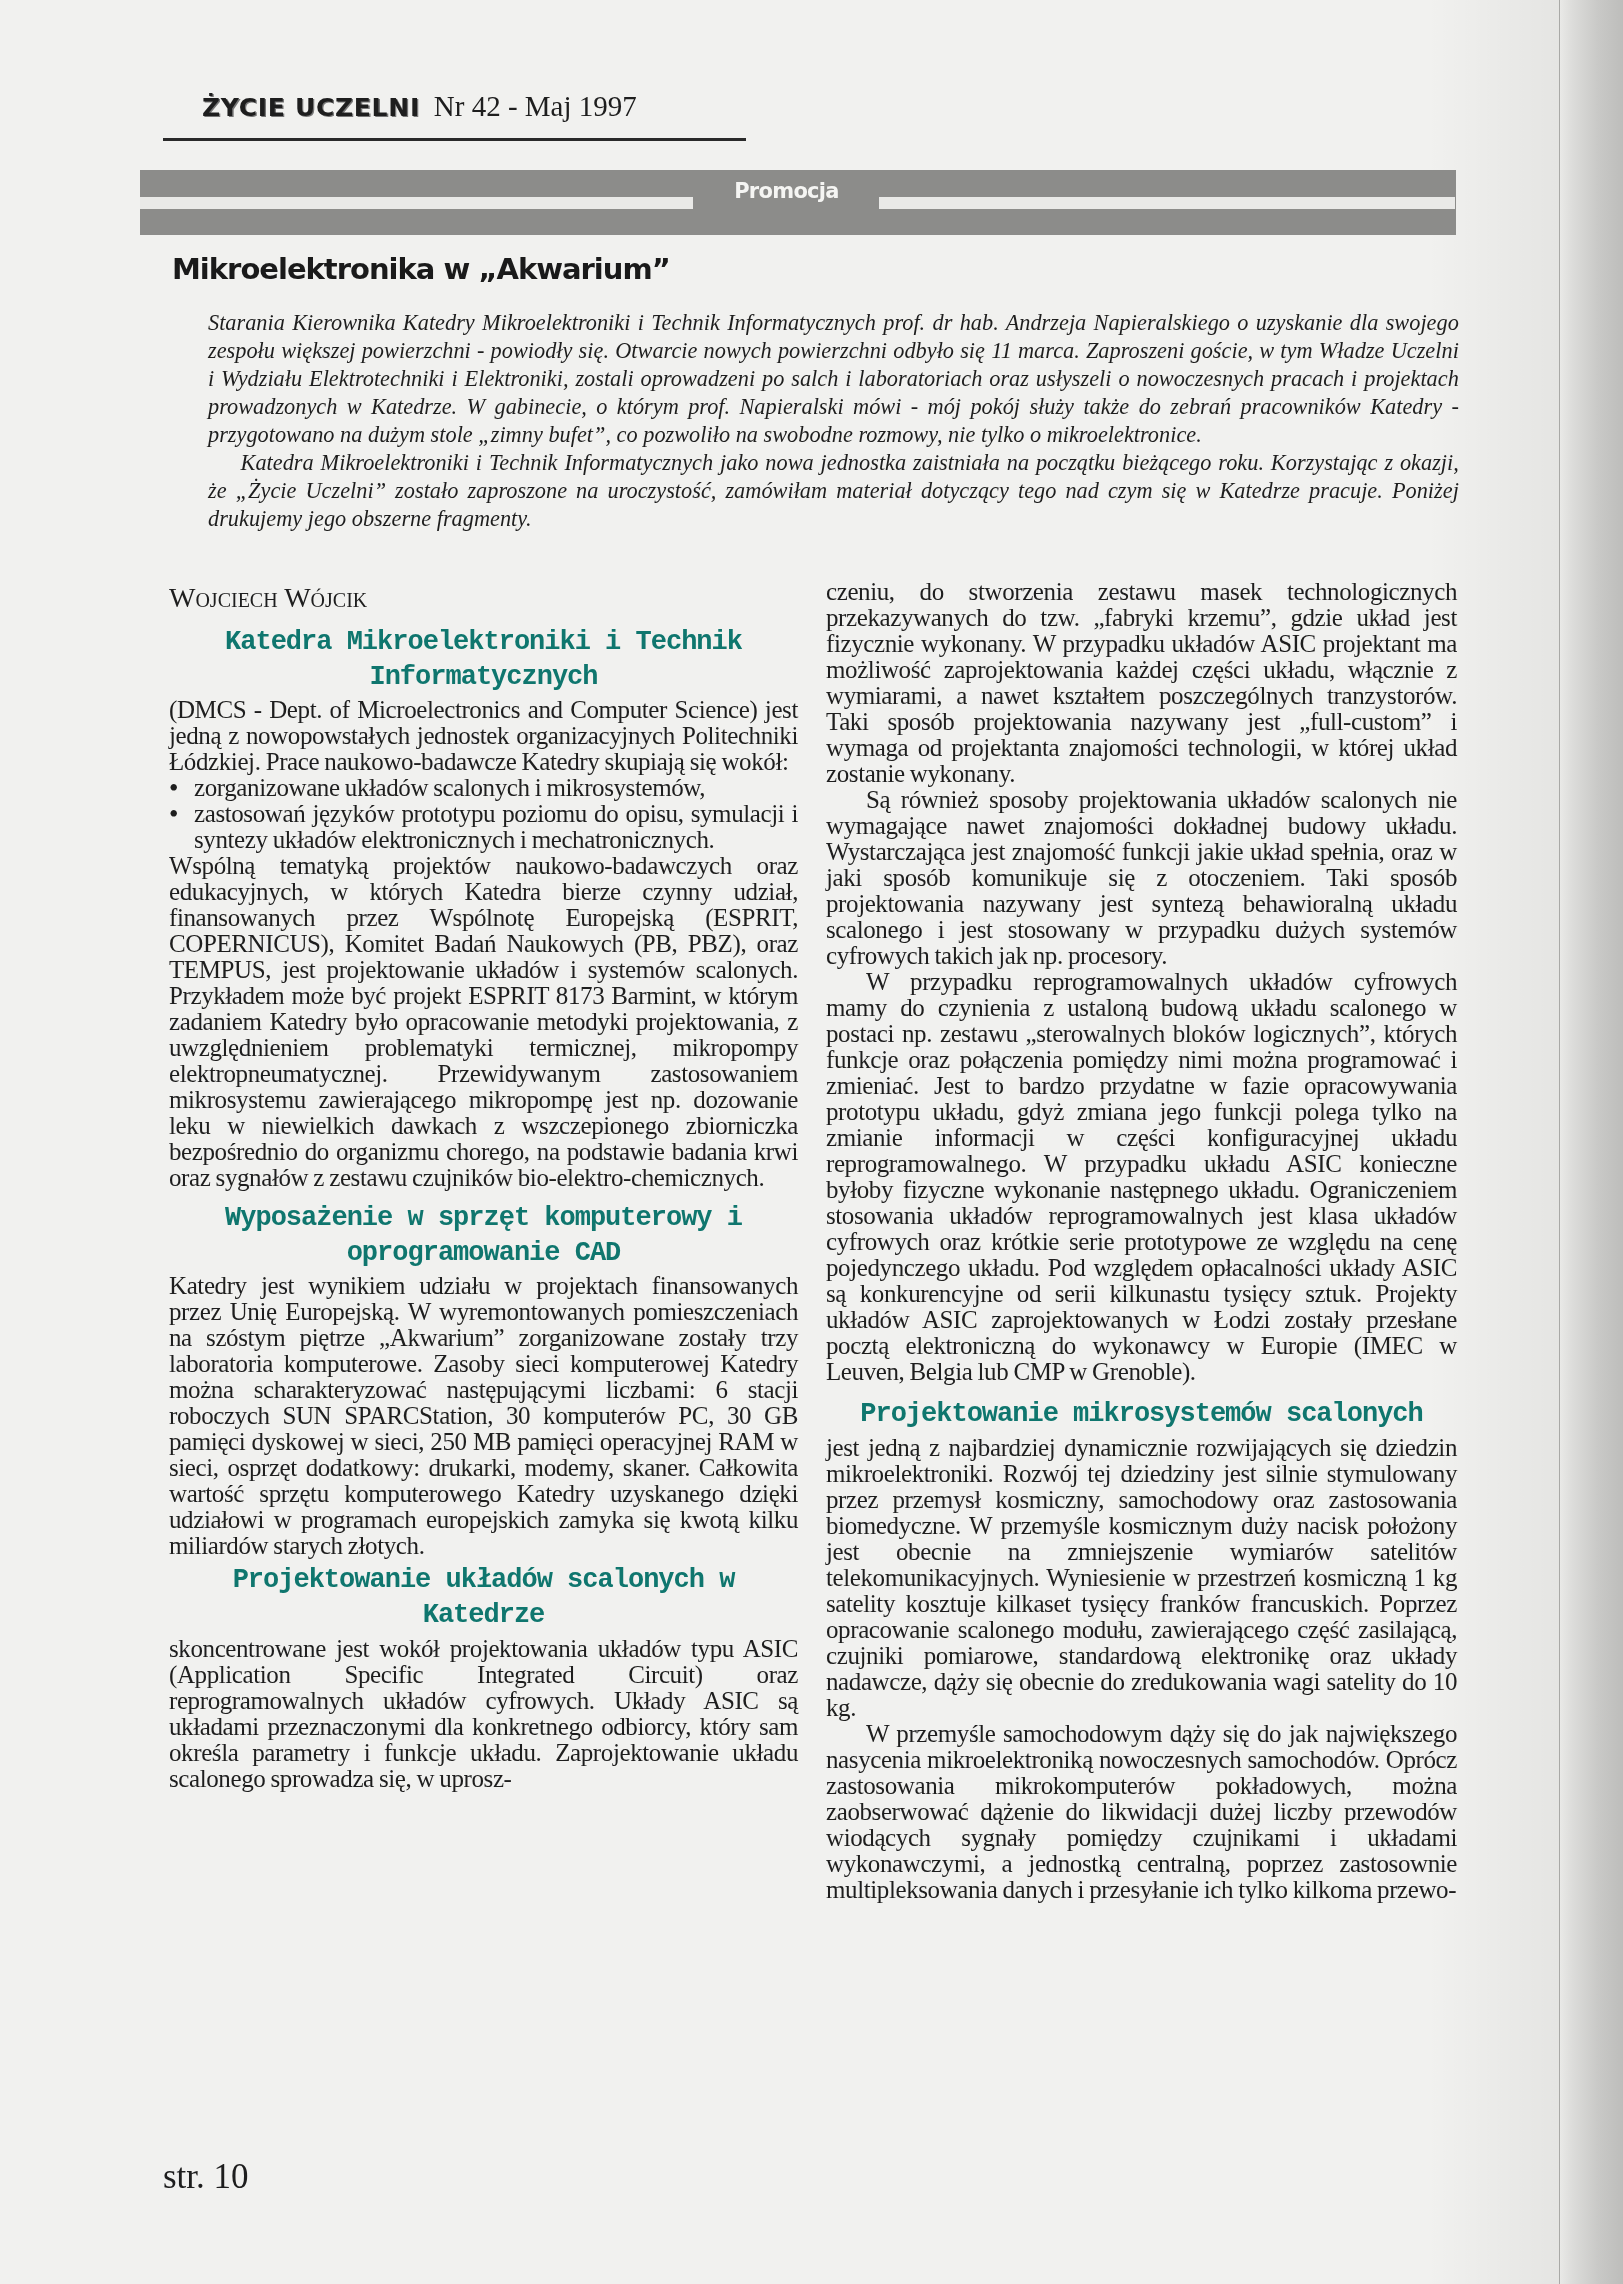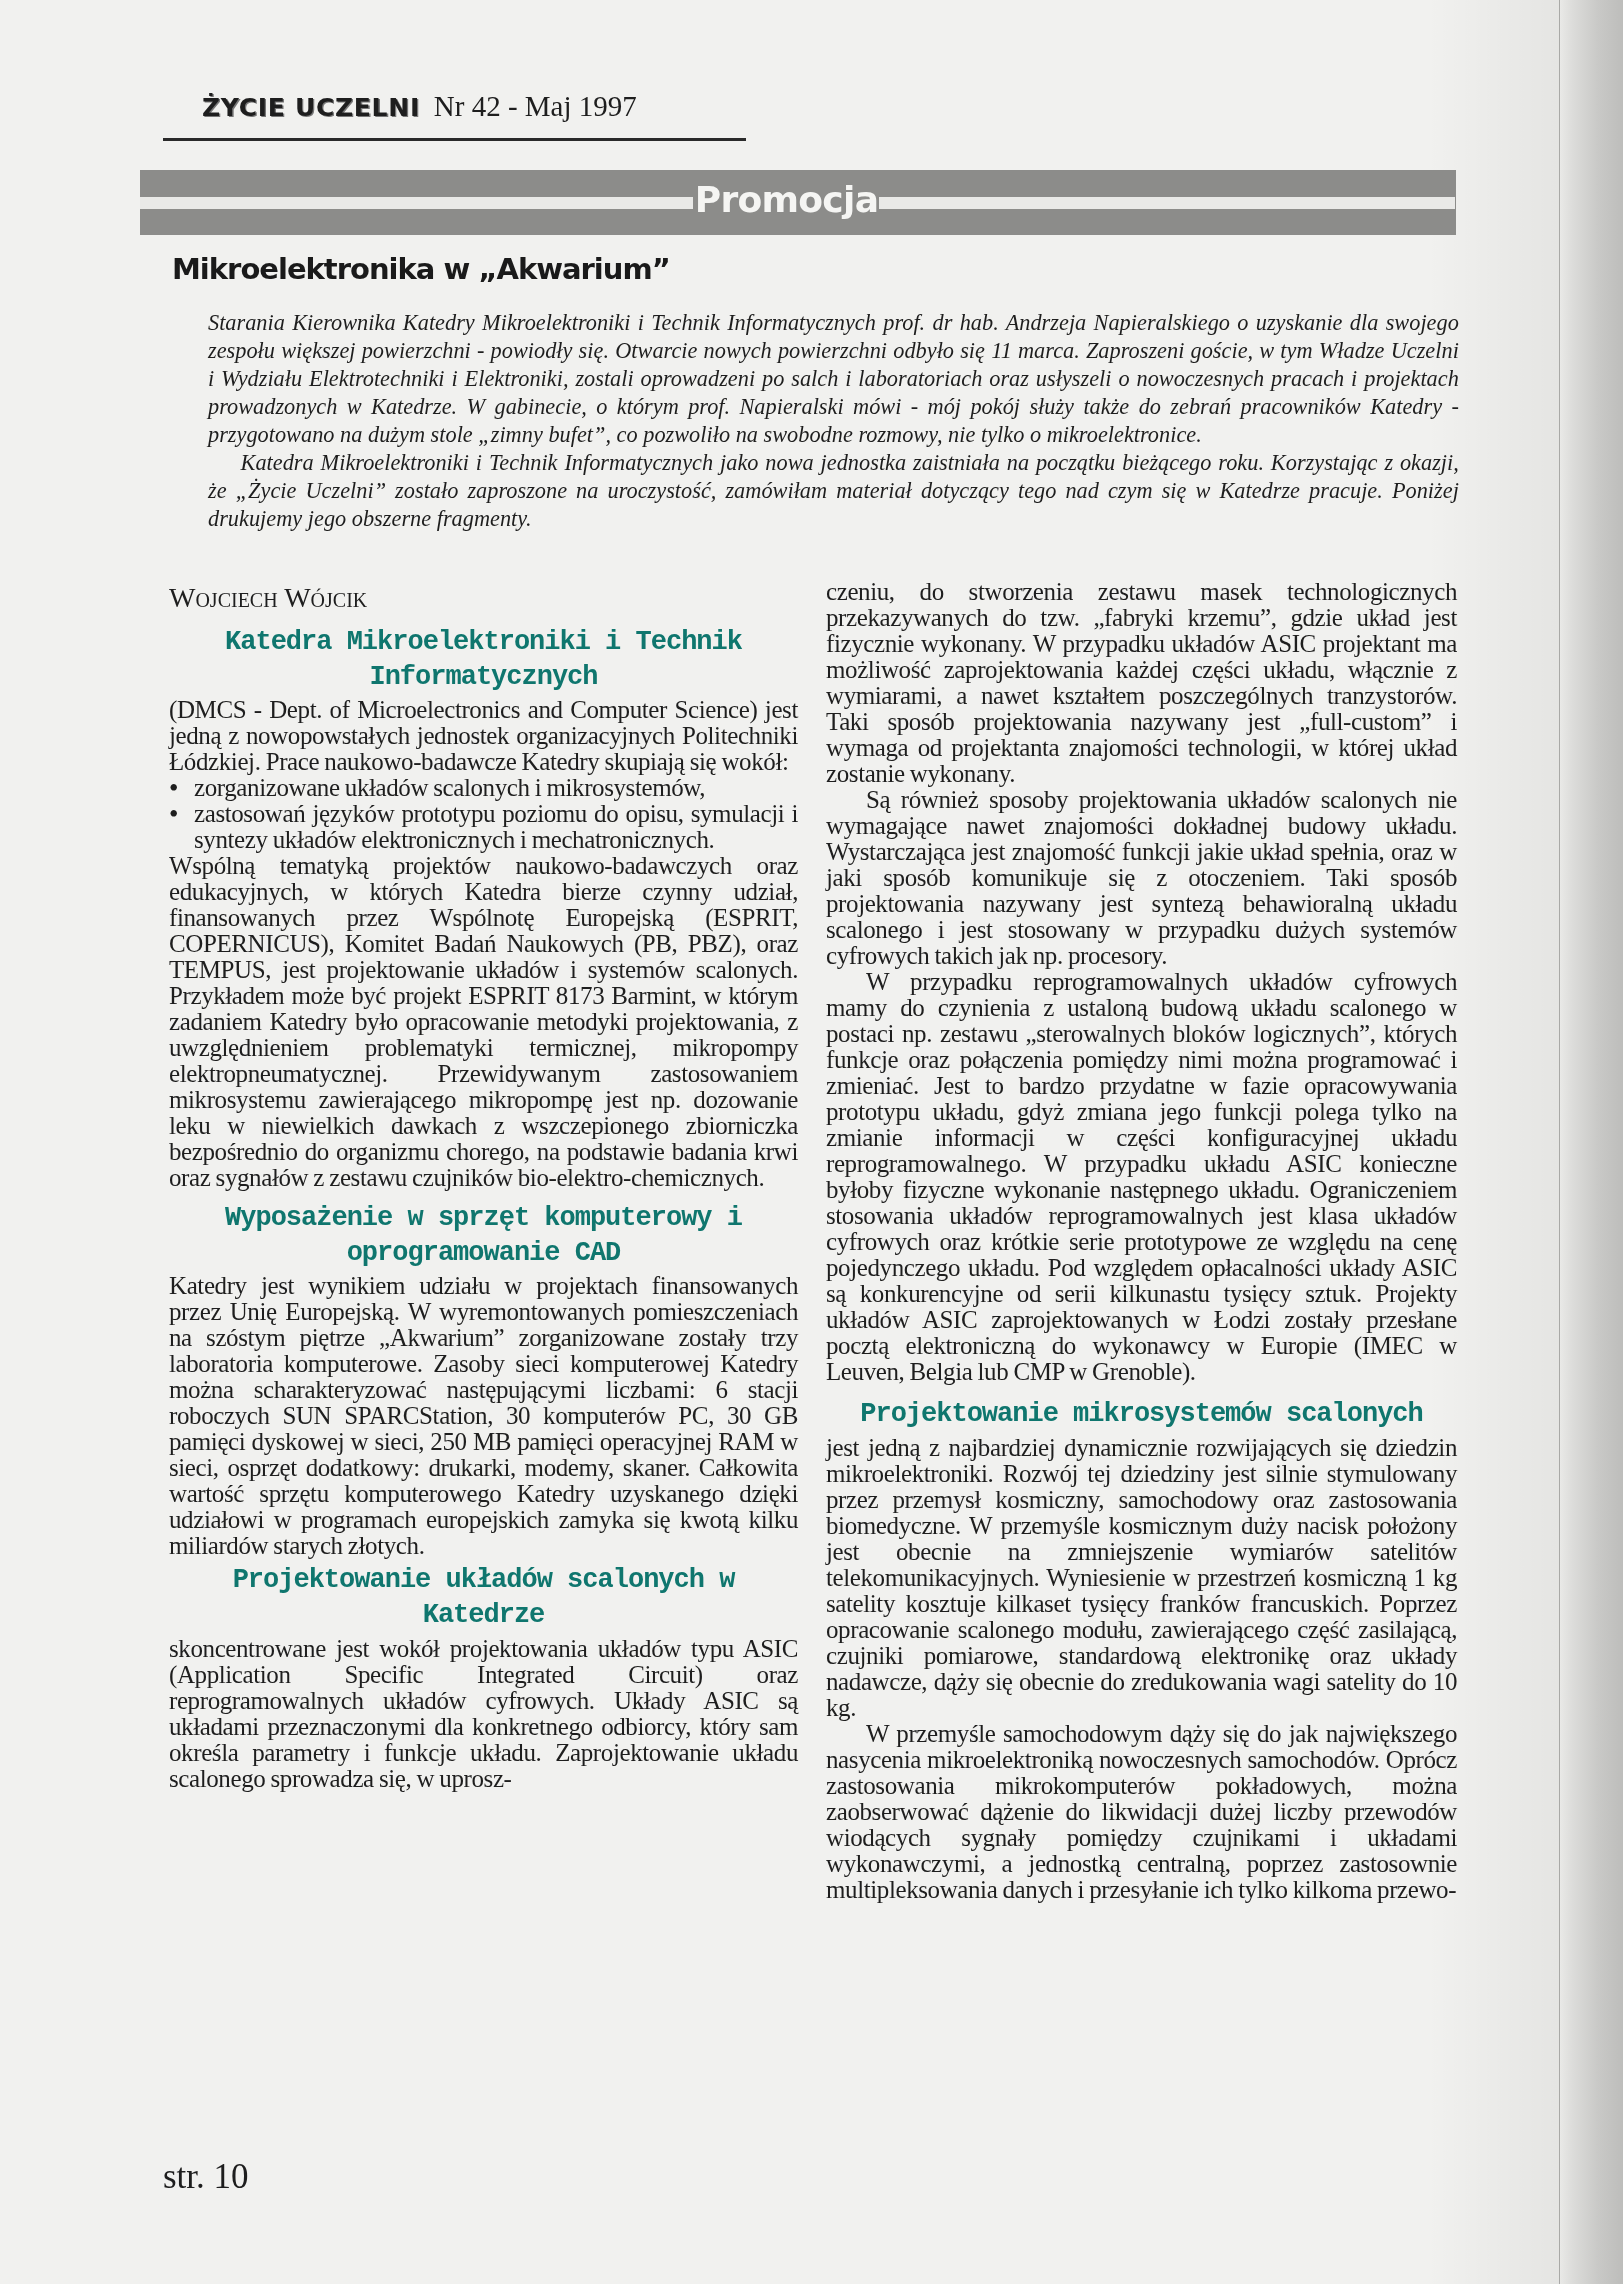--- a/index.html
+++ b/index.html
@@ -37,21 +37,21 @@
     position: absolute; left: 140px; top: 170px; width: 1316px; height: 65px;
     background: #8c8c8a;
   }
   .band-stripe {
     position: absolute; top: 27px; height: 12px; background: #e9e9e7;
   }
   .band-stripe.left { left: 0; width: 553px; }
   .band-stripe.right { left: 739px; width: 576px; }
   .band-label {
     position: absolute; left: 553px; width: 187px; top: 9.3px; text-align: center;
-    font-family: "DejaVu Sans", sans-serif; font-weight: bold; font-size: 36px; color: #f5f5f3;
+    font-family: "DejaVu Sans", sans-serif; font-weight: bold; font-size: 21px; color: #f5f5f3;
     letter-spacing: -0.7px;
   }
   
   .article-title {
     position: absolute; left: 172px; top: 252px;
     font-family: "DejaVu Sans", sans-serif; font-weight: bold; font-size: 29px;
     letter-spacing: -1px; color: #1a1a1a;
   }
   
   .lead {

